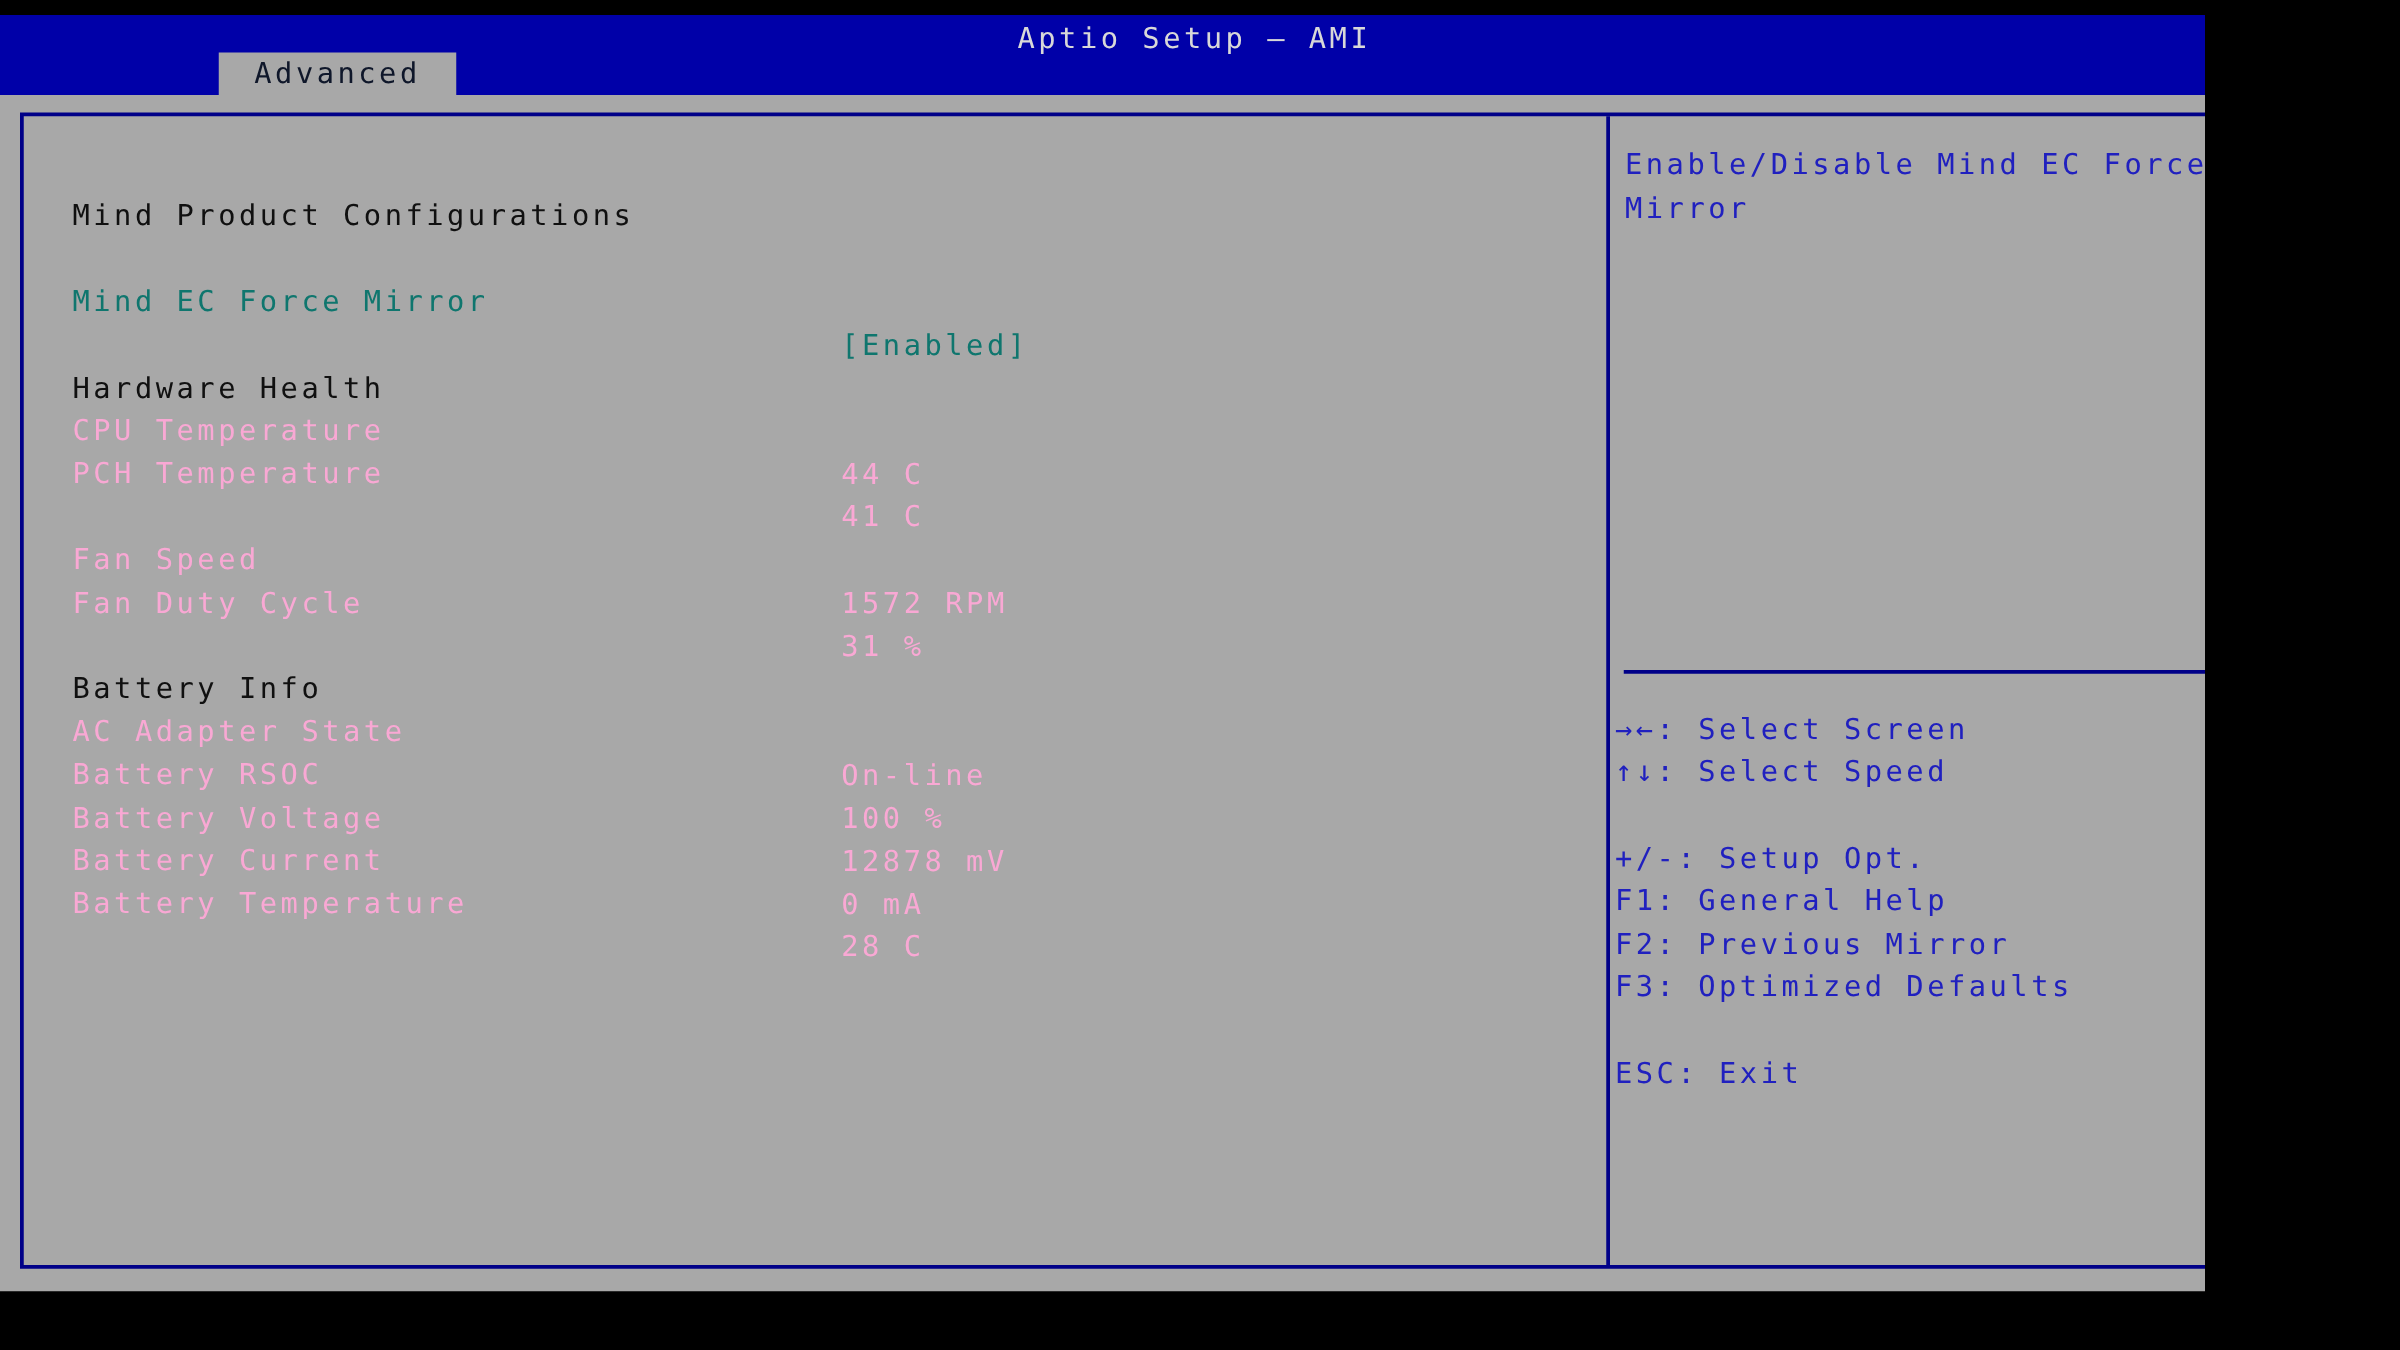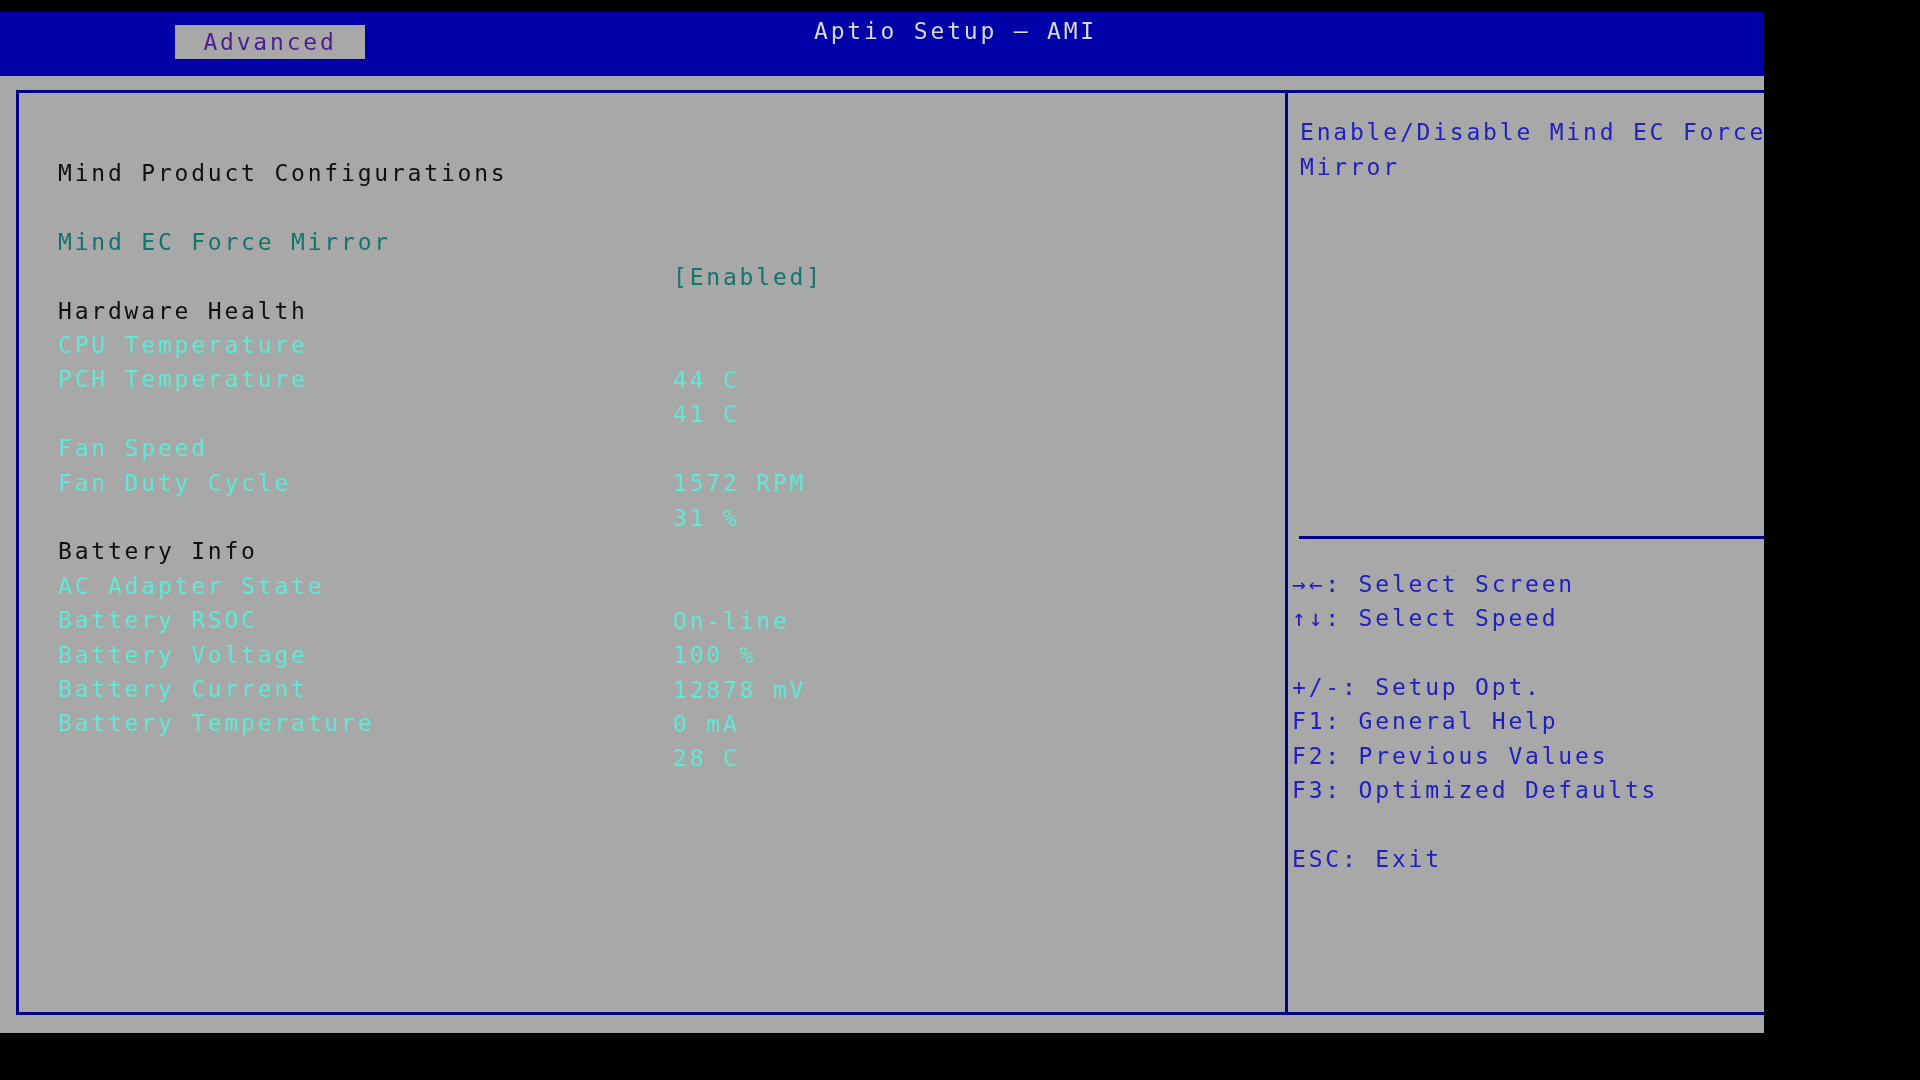--- a/index.html
+++ b/index.html
@@ -4,31 +4,31 @@
 <style>
   html,body{margin:0;padding:0;background:#000;}
   .screen{
     position:relative;width:1764px;height:1080px;background:#000;overflow:hidden;
     font-family:"DejaVu Sans Mono","Liberation Mono",monospace;
     font-size:23px;letter-spacing:2.8px;color:#101010;
   }
   .header-bar{position:absolute;left:0;top:12px;width:1911px;height:64px;background:#0000A8;}
   .page-title{position:absolute;left:0;top:10px;width:1911px;height:42px;line-height:42px;
     text-align:center;color:#D8D8D8;}
-  .tab{position:absolute;left:175px;top:25px;width:190px;height:34px;line-height:34px;
-    background:#A8A8A8;color:#4c1d95;text-align:center;}
+  .tab{position:absolute;left:175px;top:42px;width:190px;height:34px;line-height:34px;
+    background:#A8A8A8;color:#0f172a;text-align:center;}
   .main-area{position:absolute;left:0;top:76px;width:1911px;height:957px;background:#A8A8A8;}
   .content-box{position:absolute;left:16px;top:90px;width:1890px;height:925px;
     border:3px solid #000088;box-sizing:border-box;}
   .v-divider{position:absolute;left:1285px;top:93px;width:3px;height:919px;background:#000088;}
   .row{position:absolute;height:35px;line-height:35px;white-space:pre;}
   .row .label{position:absolute;left:58px;}
   .row .value{position:absolute;left:673px;}
   .row.section{color:#101010;}
-  .row.info{color:#5eead4;}
+  .row.info{color:#f9a8d4;}
   .row.option.selected{color:#0f766e;}
   .help-line{position:absolute;left:1300px;height:35px;line-height:35px;color:#2020BF;white-space:pre;}
   .h-divider{position:absolute;left:1299px;top:536px;width:604px;height:3px;background:#000088;}
   .legend-item{position:absolute;left:1292px;height:35px;line-height:35px;color:#2020BF;white-space:pre;}
   .footer-bar{position:absolute;left:0;top:1033px;width:1911px;height:34px;background:#0000A8;}
   .footer-text{width:100%;height:34px;line-height:34px;text-align:center;color:#C4C4C4;}
 </style>
 </head>
 <body>
 
@@ -106,18 +106,18 @@
 
   <div class="help-line" style="top:115px">Enable/Disable Mind EC Force</div>
   <div class="help-line" style="top:150px">Mirror</div>
 
   <div class="h-divider"></div>
 
   <div class="legend-item" style="top:567px">→←: Select Screen</div>
   <div class="legend-item" style="top:601px">↑↓: Select Speed</div>
   <div class="legend-item" style="top:670px">+/-: Setup Opt.</div>
   <div class="legend-item" style="top:704px">F1: General Help</div>
-  <div class="legend-item" style="top:739px">F2: Previous Values</div>
+  <div class="legend-item" style="top:739px">F2: Previous Mirror</div>
   <div class="legend-item" style="top:773px">F3: Optimized Defaults</div>
   <div class="legend-item" style="top:842px">ESC: Exit</div>
 
 
 </div>
 
 </body></html>

